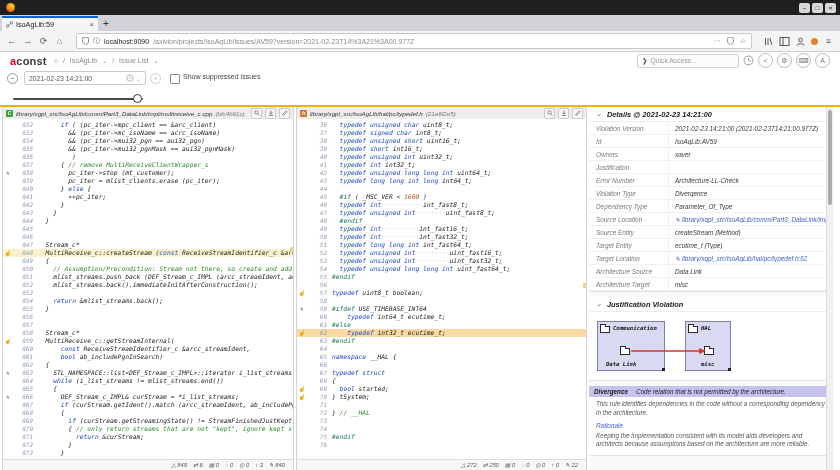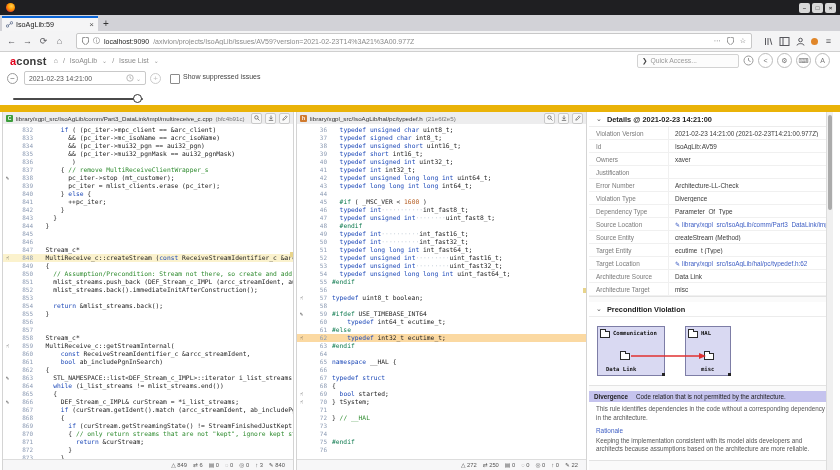--- a/index.html
+++ b/index.html
@@ -49,21 +49,21 @@
   .round-btn.disabled{border-color:#ccc;color:#c0c0c0;}
   .date-box{position:absolute;left:24px;top:2px;width:122px;height:14px;border:1px solid #c9c9c9;border-radius:2px;
             background:#fff;display:flex;align-items:center;font-size:6.8px;color:#555;padding:0 4px;gap:3px;box-sizing:border-box;}
   .date-right{margin-left:auto;display:flex;align-items:center;gap:2px;color:#aaa;}
   .chk{position:absolute;left:170px;top:5px;width:8px;height:8px;border:1px solid #8a8a8a;border-radius:1px;background:#fff;}
   .chk-label{position:absolute;left:183px;top:4px;font-size:7px;color:#444;}
   .slider-track{position:absolute;left:13px;top:29px;width:130px;height:2px;background:#4a4a4a;border-radius:1px;}
   .slider-handle{position:absolute;left:133px;top:25px;width:9px;height:9px;border-radius:50%;
                  background:#fff;border:1.5px solid #333;box-sizing:border-box;}
   
-  .main{position:absolute;top:105px;left:0;right:0;bottom:0;border-top:7px solid #eab308;background:#fff;}
+  .main{position:absolute;top:105px;left:0;right:0;bottom:0;border-top:2px solid #eab308;background:#fff;font-style:italic;}
   .panel{position:absolute;top:0;bottom:0;border-left:1px solid #d4d4d4;border-right:1px solid #d4d4d4;box-sizing:border-box;}
   .panel.left{left:2px;width:292px;}
   .panel.right{left:296px;width:291px;}
   .phead{height:12px;background:#ededee;border-bottom:1px solid #d6d6d6;display:flex;align-items:center;
          font-size:6.2px;color:#333;padding:0 3px;gap:3px;overflow:hidden;white-space:nowrap;}
   .ftype{width:7px;height:7px;border-radius:1px;color:#fff;font-size:5px;line-height:7px;text-align:center;flex:none;font-weight:bold;}
   .phead .hash{color:#777;}
   .phead-btns{margin-left:auto;display:flex;gap:3px;flex:none;}
   .phead-btn{width:9px;height:9px;border:1px solid #c9c9c9;border-radius:2px;background:#f8f8f8;
              display:flex;align-items:center;justify-content:center;}
@@ -774,21 +774,21 @@
           <div class="drow">
             <span class="dlabel">Architecture Target</span>
             <span class="dval">misc</span>
           </div>
         </div>
     </div>
 
     <div class="sec">
       <div class="sec-head">
         <span class="chev">⌄</span>
-        <span>Precondition Violation</span>
+        <span>Justification Violation</span>
       </div>
       <div class="arch">
         <div class="abox" style="left:0;top:4px;width:68px;height:50px;">
           <span class="folder" style="left:2px;top:4px;"></span>
           <span class="alabel" style="left:15px;top:3px;">Communication</span>
           <span class="folder" style="left:22px;top:26px;"></span>
           <span class="alabel" style="left:8px;top:39px;">Data Link</span>
           <span class="handle"></span>
         </div>
         <div class="abox" style="left:88px;top:4px;width:46px;height:50px;">

